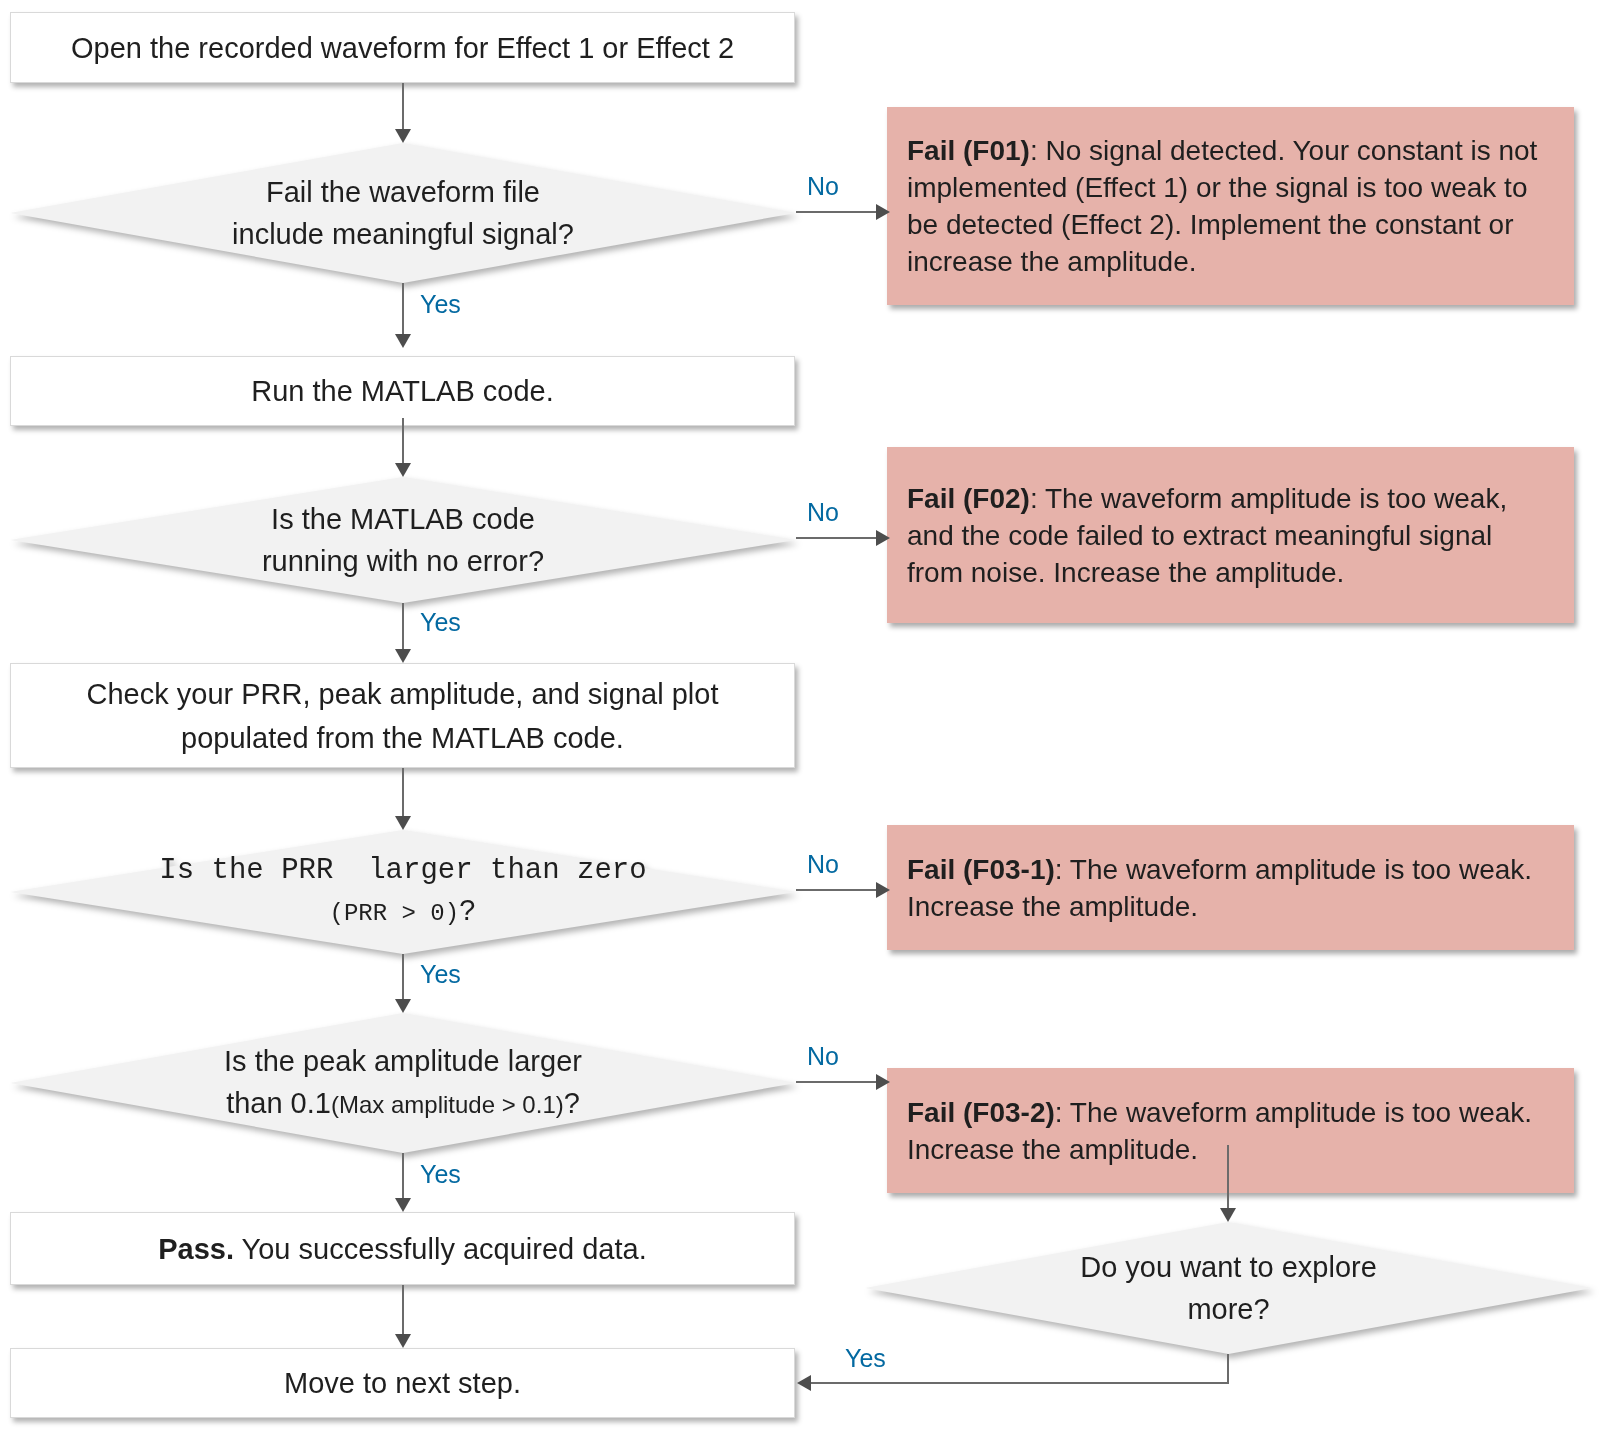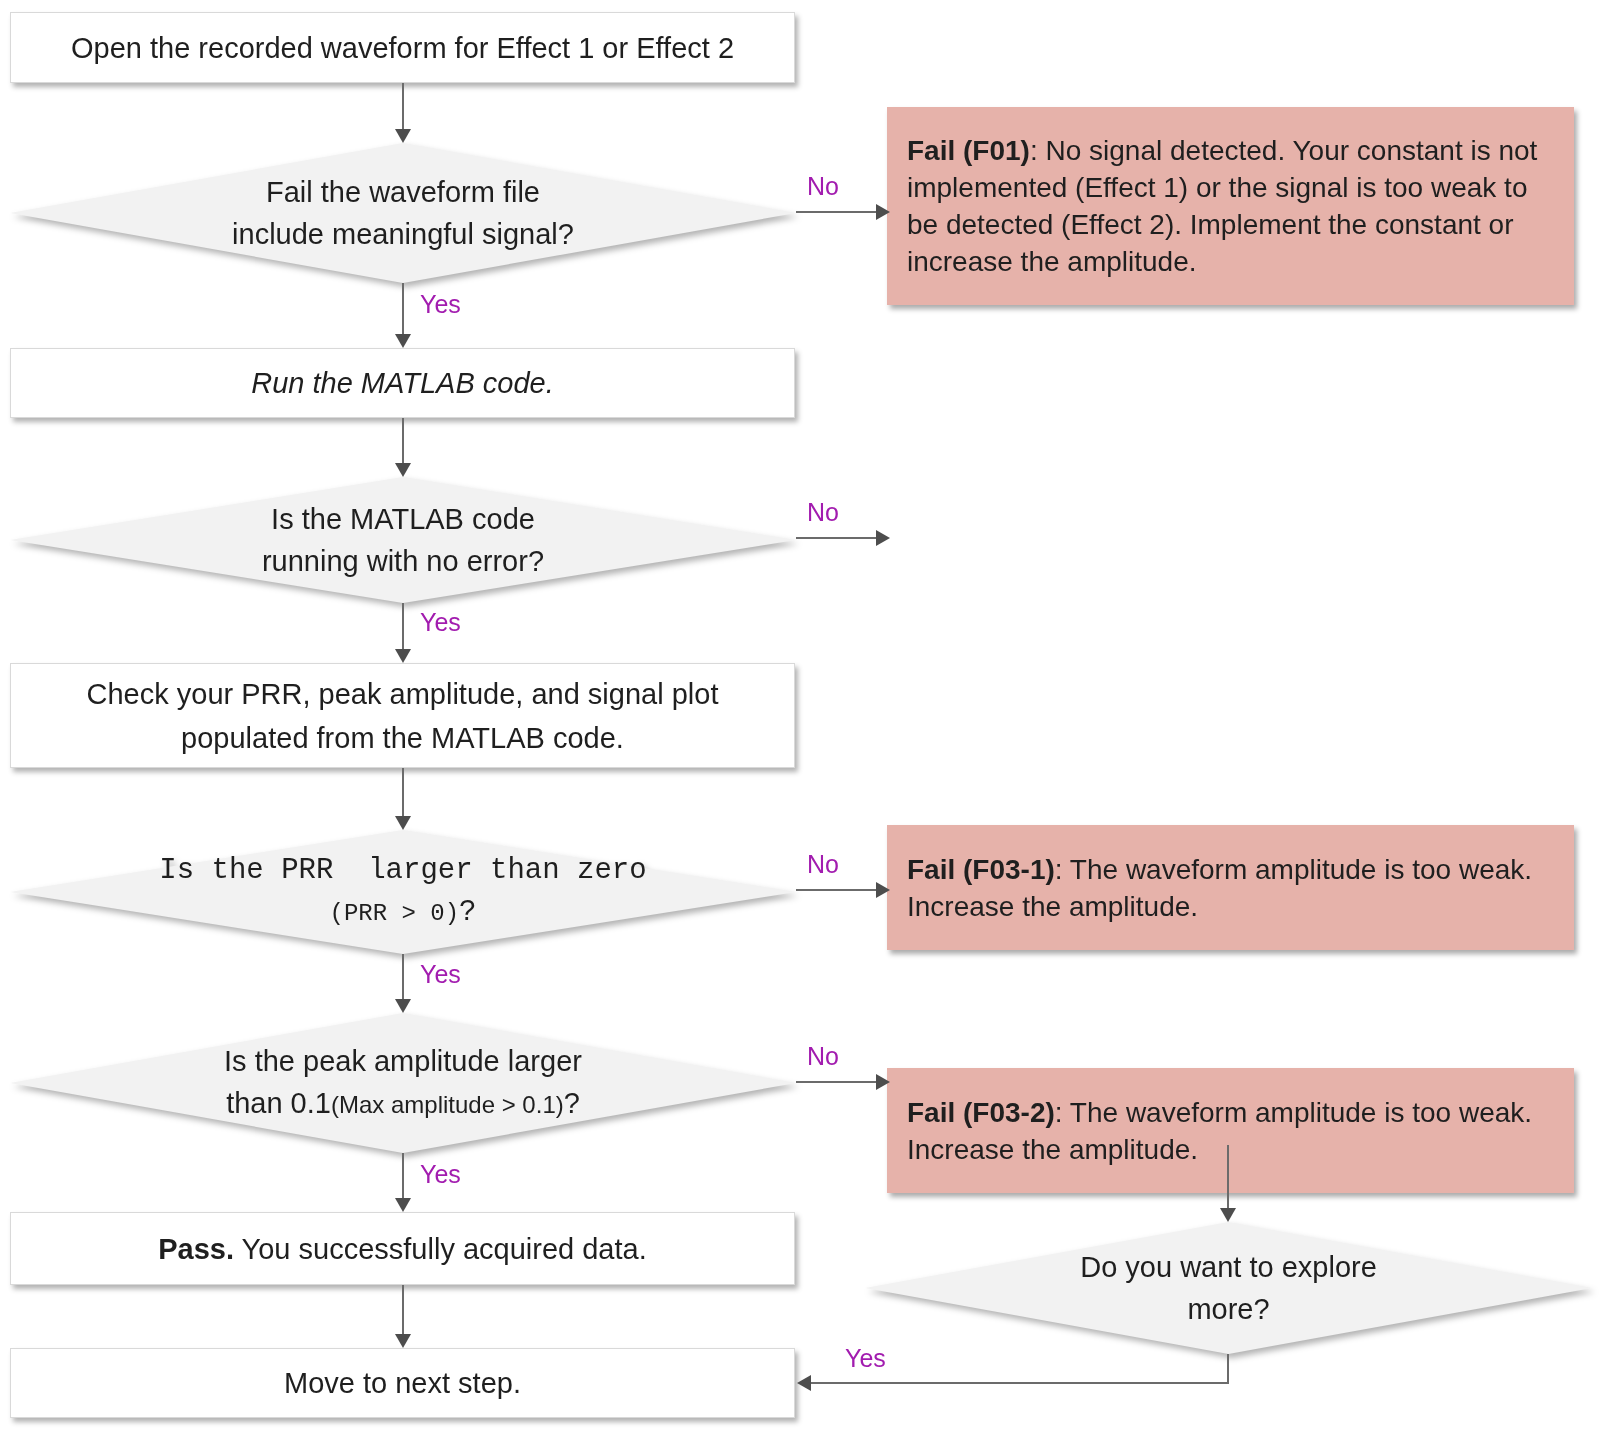--- a/index.html
+++ b/index.html
@@ -32,32 +32,32 @@
 
   
   .vline{position:absolute;width:2px;background:var(--arrow,#6b6b6b);}
   .hline{position:absolute;height:2px;background:var(--arrow,#6b6b6b);}
   .ah-d{position:absolute;width:0;height:0;border-left:8px solid transparent;
         border-right:8px solid transparent;border-top:14px solid var(--arrowhead,#4d4d4d);}
   .ah-r{position:absolute;width:0;height:0;border-top:8px solid transparent;
         border-bottom:8px solid transparent;border-left:14px solid var(--arrowhead,#4d4d4d);}
   .ah-l{position:absolute;width:0;height:0;border-top:8px solid transparent;
         border-bottom:8px solid transparent;border-right:14px solid var(--arrowhead,#4d4d4d);}
-  .elabel{position:absolute;font-size:25px;color:#a21caf;}
+  .elabel{position:absolute;font-size:25px;color:#0369a1;}
 </style>
 </head>
 <body>
 
 <div class="canvas">
 
   <div class="pbox" style="top:12px;height:71px;">
     <div>Open the recorded waveform for Effect 1 or Effect 2</div>
   </div>
 
-  <div class="pbox" style="top:348px;height:70px;font-style:italic;">
+  <div class="pbox" style="top:356px;height:70px;">
     <div>Run the MATLAB code.</div>
   </div>
 
   <div class="pbox" style="top:663px;height:105px;">
     <div>Check your PRR, peak amplitude, and signal plot</div>
     <div>populated from the MATLAB code.</div>
   </div>
 
   <div class="pbox" style="top:1212px;height:73px;">
     <div>
@@ -108,20 +108,25 @@
       <div>more?</div>
     </div>
   </div>
 
   <div class="fbox" style="top:107px;height:198px;">
     <div>
       <span class="b">Fail (F01)</span><span>: No signal detected. Your constant is not implemented (Effect 1) or the signal is too weak to be detected (Effect 2). Implement the constant or increase the amplitude.</span>
     </div>
   </div>
 
+  <div class="fbox" style="top:447px;height:176px;">
+    <div>
+      <span class="b">Fail (F02)</span><span>: The waveform amplitude is too weak, and the code failed to extract meaningful signal from noise. Increase the amplitude.</span>
+    </div>
+  </div>
 
   <div class="fbox" style="top:825px;height:125px;">
     <div>
       <span class="b">Fail (F03-1)</span><span>: The waveform amplitude is too weak. Increase the amplitude.</span>
     </div>
   </div>
 
   <div class="fbox" style="top:1068px;height:125px;">
     <div>
       <span class="b">Fail (F03-2)</span><span>: The waveform amplitude is too weak. Increase the amplitude.</span>

